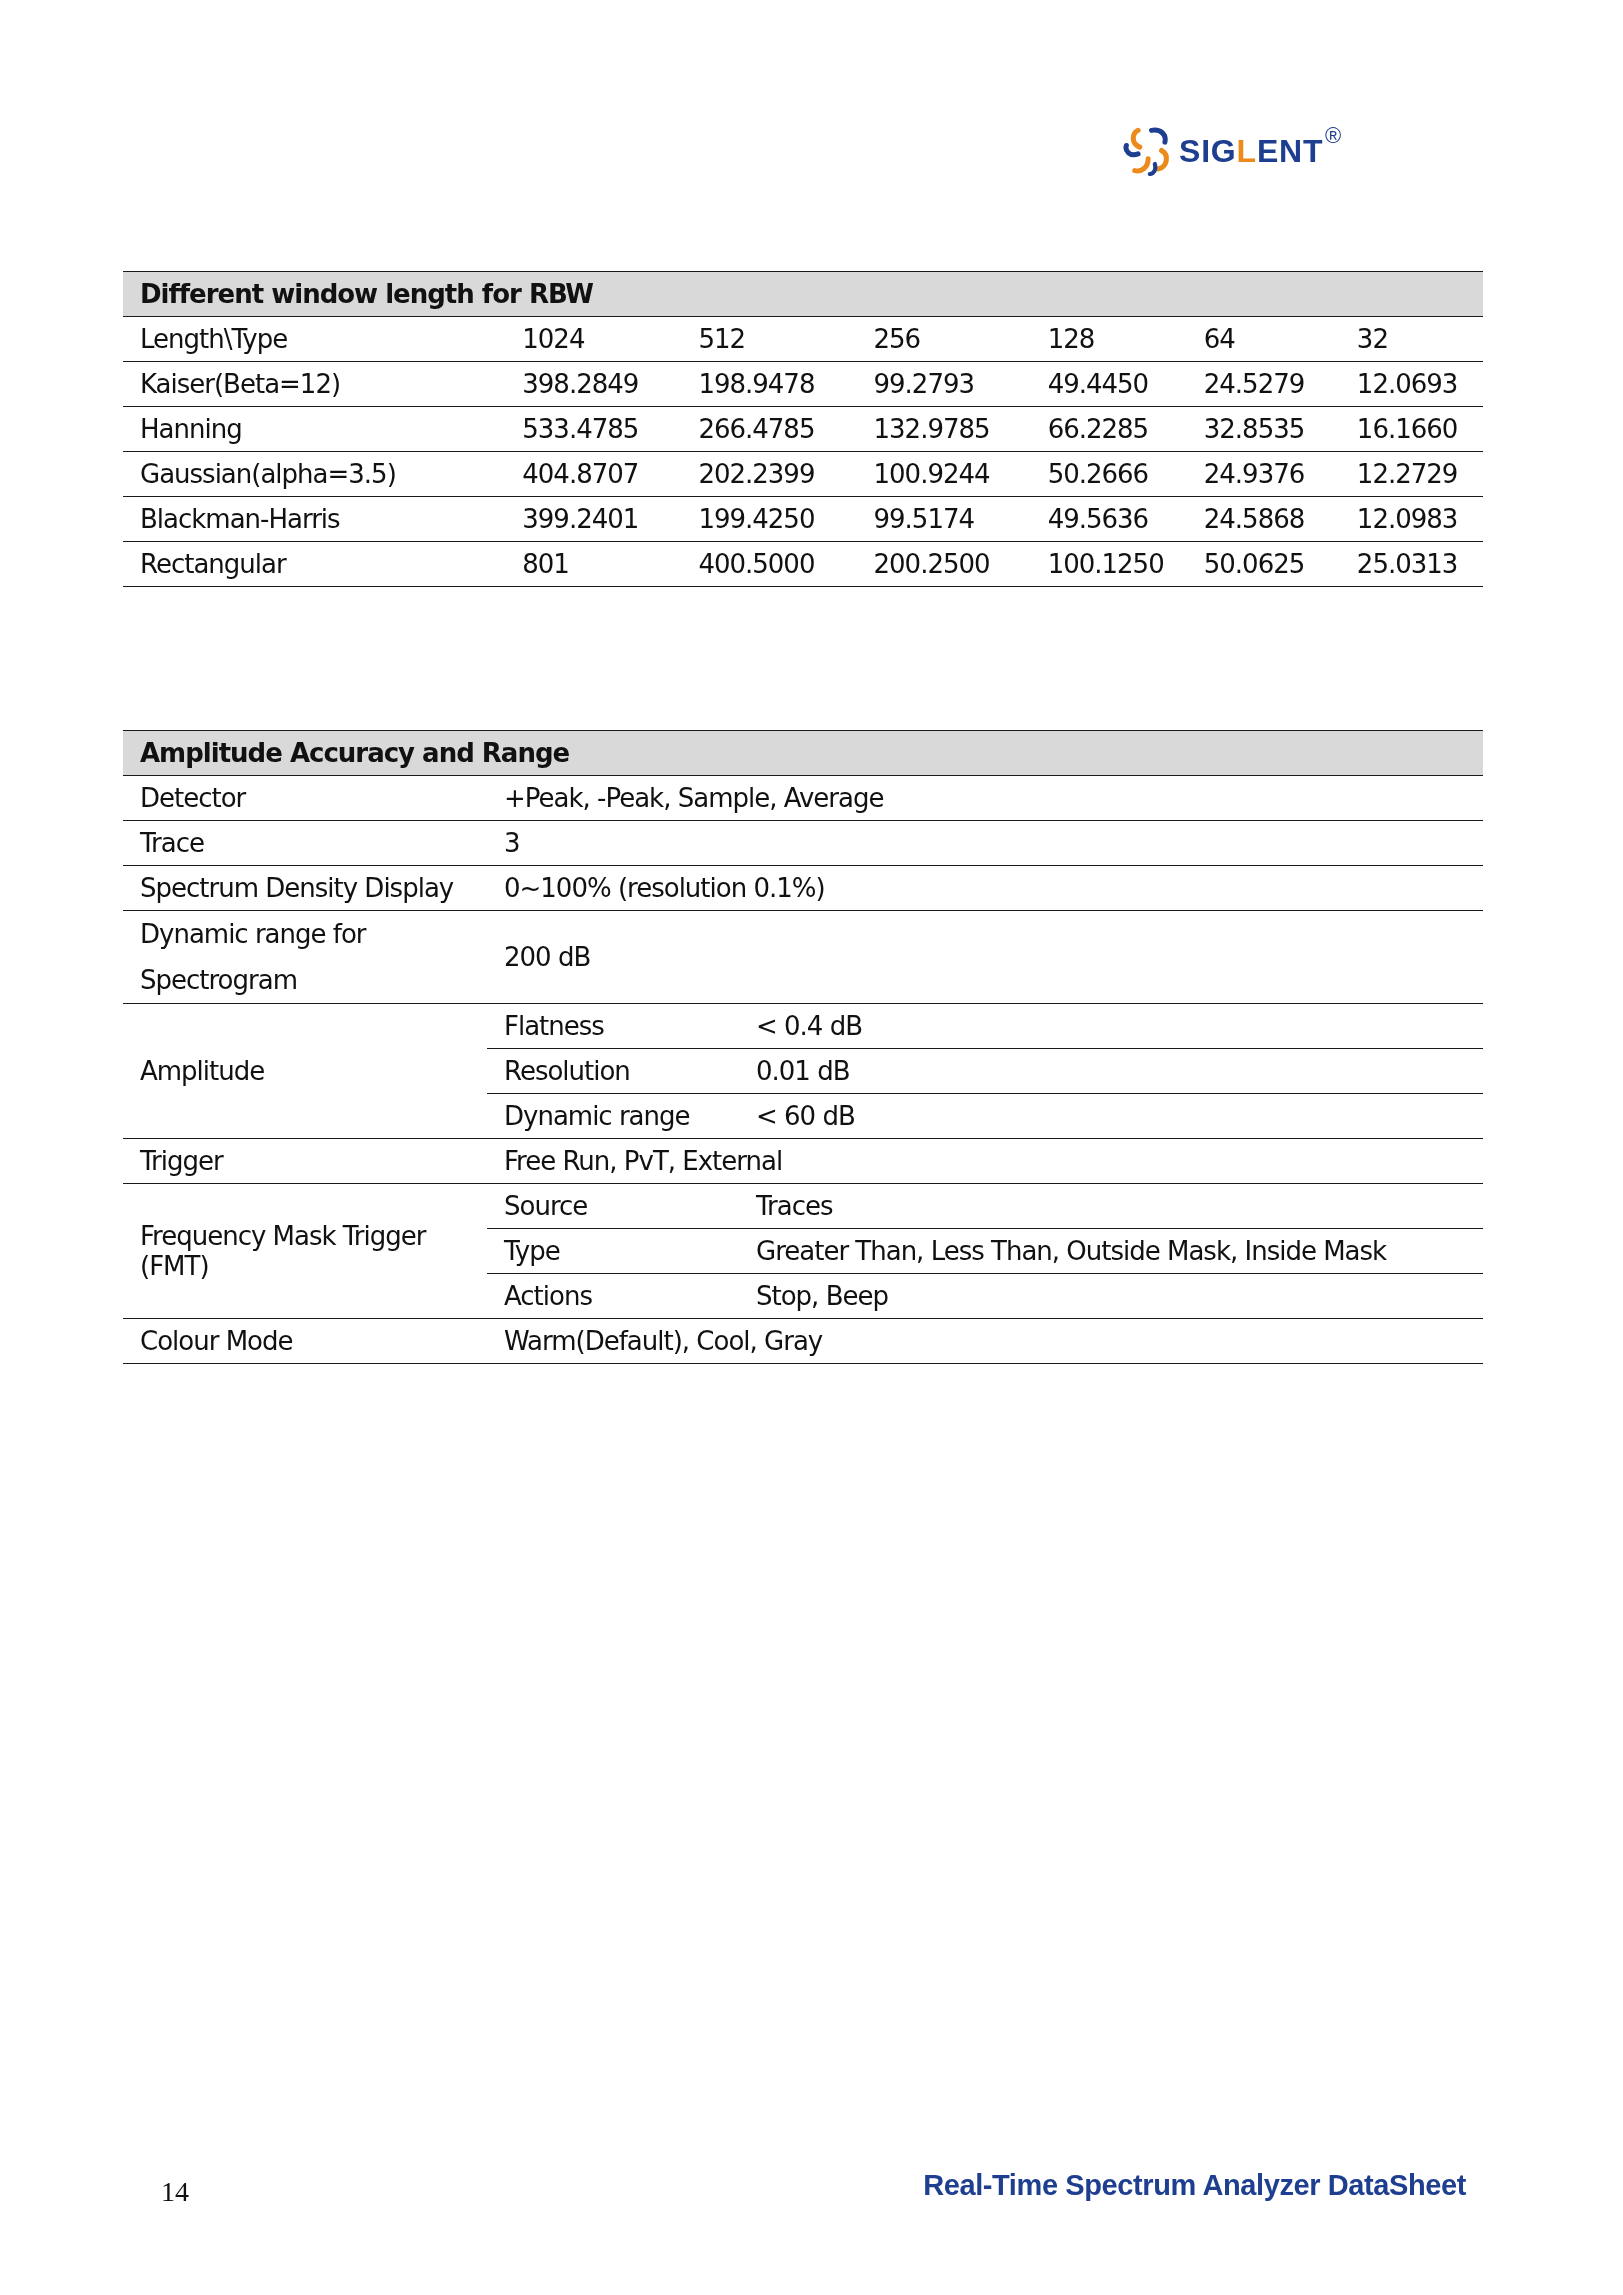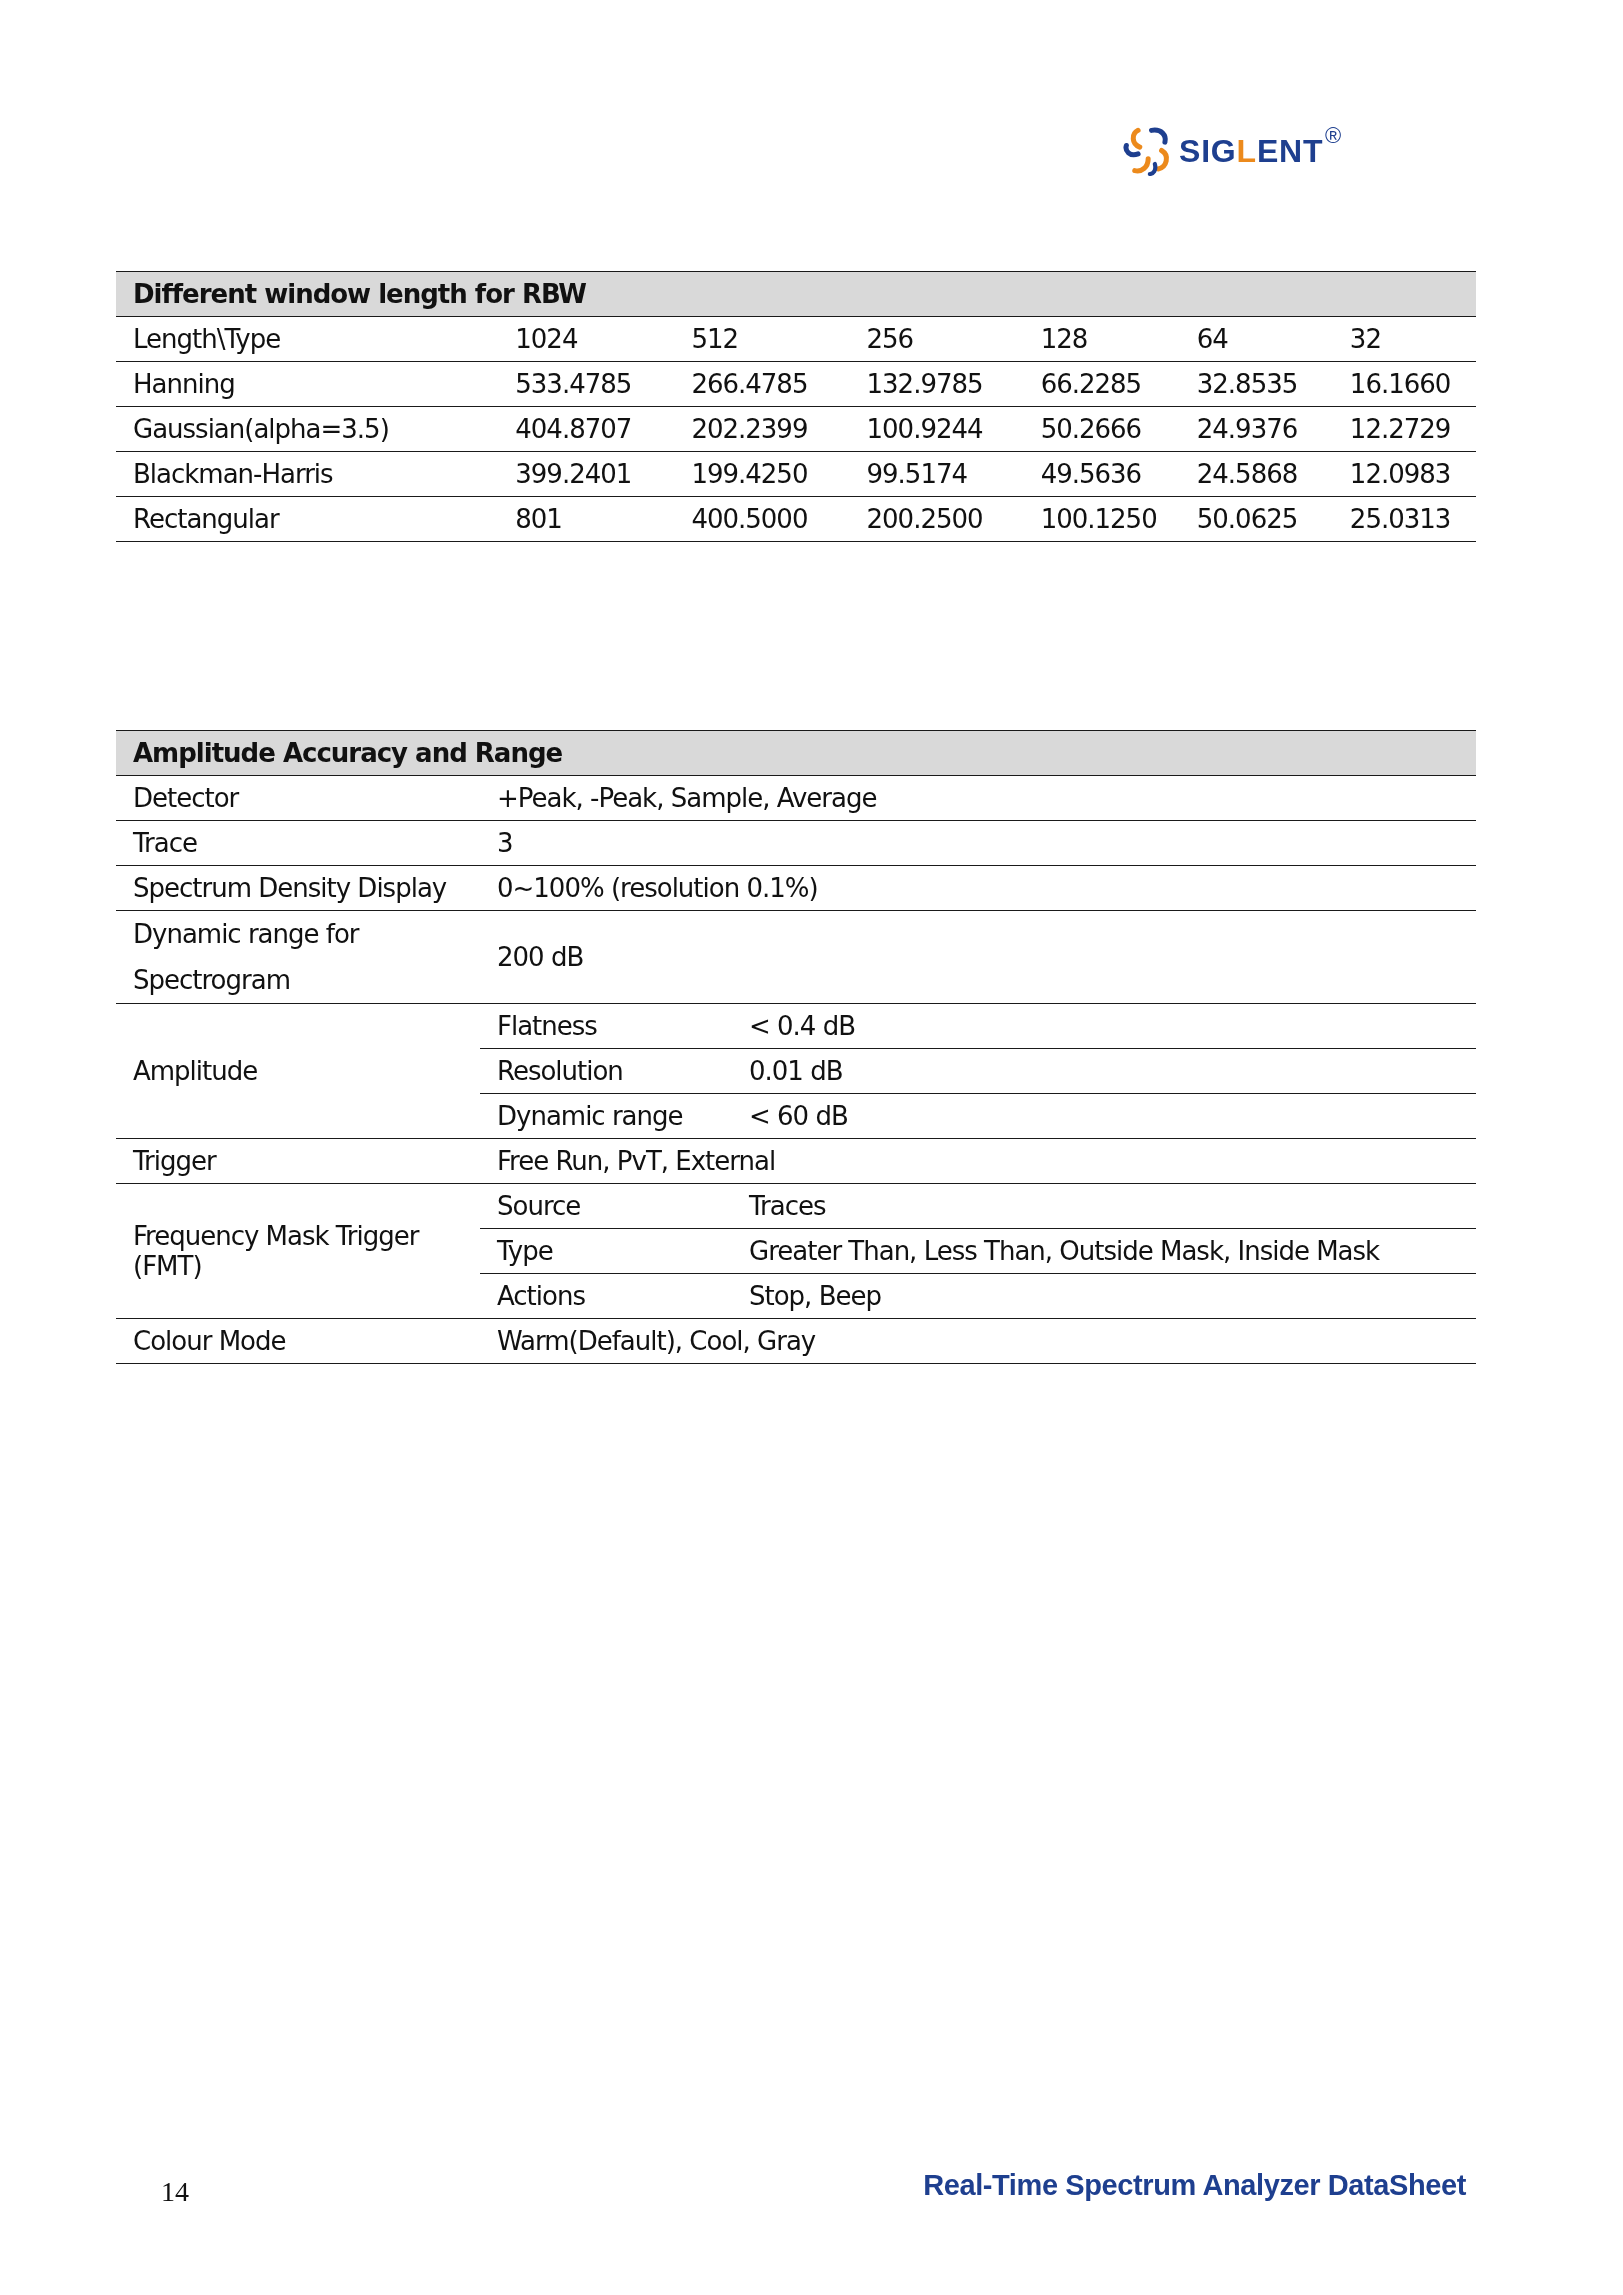--- a/index.html
+++ b/index.html
@@ -6,21 +6,21 @@
   body { width: 1623px; height: 2295px; position: relative; overflow: hidden;
          font-family: "DejaVu Sans", sans-serif; color: #111; }
   .logo { position: absolute; left: 1123px; top: 125px; height: 51px; display: flex; align-items: center; }
   .logo svg { display: block; }
   .logo-text { font-family: "Liberation Sans", sans-serif; font-weight: 700; font-size: 32px;
                color: #1e3f8f; letter-spacing: 0.8px; line-height: 1; margin-left: 4px; }
   .logo-text .accent { color: #ec8a1c; }
   .logo-reg { font-family: "Liberation Sans", sans-serif; font-size: 22px; color: #1e3f8f;
               position: relative; top: -15px; margin-left: 1.7px; }
 
-  table.spec { position: absolute; left: 116px; width: 1360px; border-collapse: collapse;
+  table.spec { position: absolute; left: 123px; width: 1360px; border-collapse: collapse;
                font-family: "DejaVu Sans", sans-serif; font-size: 26px; letter-spacing: -1px;
                transform-origin: left top; }
   table.spec td { padding: 0 0 0 17px; height: 44px; border-bottom: 1.7px solid #1a1a1a;
                   vertical-align: middle; white-space: nowrap; }
   table.spec tr.hdr td { background: #d9d9d9; font-weight: 700; border-top: 1.7px solid #1a1a1a; }
   #rbw { top: 271px; }
   #rbw col.c0 { width: 382px; }
   #rbw col.c1 { width: 176px; }
   #rbw col.c2 { width: 175px; }
   #rbw col.c3 { width: 174px; }
@@ -72,20 +72,29 @@
     </tr>
     <tr>
       <td>Length\Type</td>
       <td>1024</td>
       <td>512</td>
       <td>256</td>
       <td>128</td>
       <td>64</td>
       <td>32</td>
     </tr>
+  <tr>
+        <td>Kaiser(Beta=12)</td>
+        <td>398.2849</td>
+        <td>198.9478</td>
+        <td>99.2793</td>
+        <td>49.4450</td>
+        <td>24.5279</td>
+        <td>12.0693</td>
+      </tr>
       <tr>
         <td>Hanning</td>
         <td>533.4785</td>
         <td>266.4785</td>
         <td>132.9785</td>
         <td>66.2285</td>
         <td>32.8535</td>
         <td>16.1660</td>
       </tr>
       <tr>

